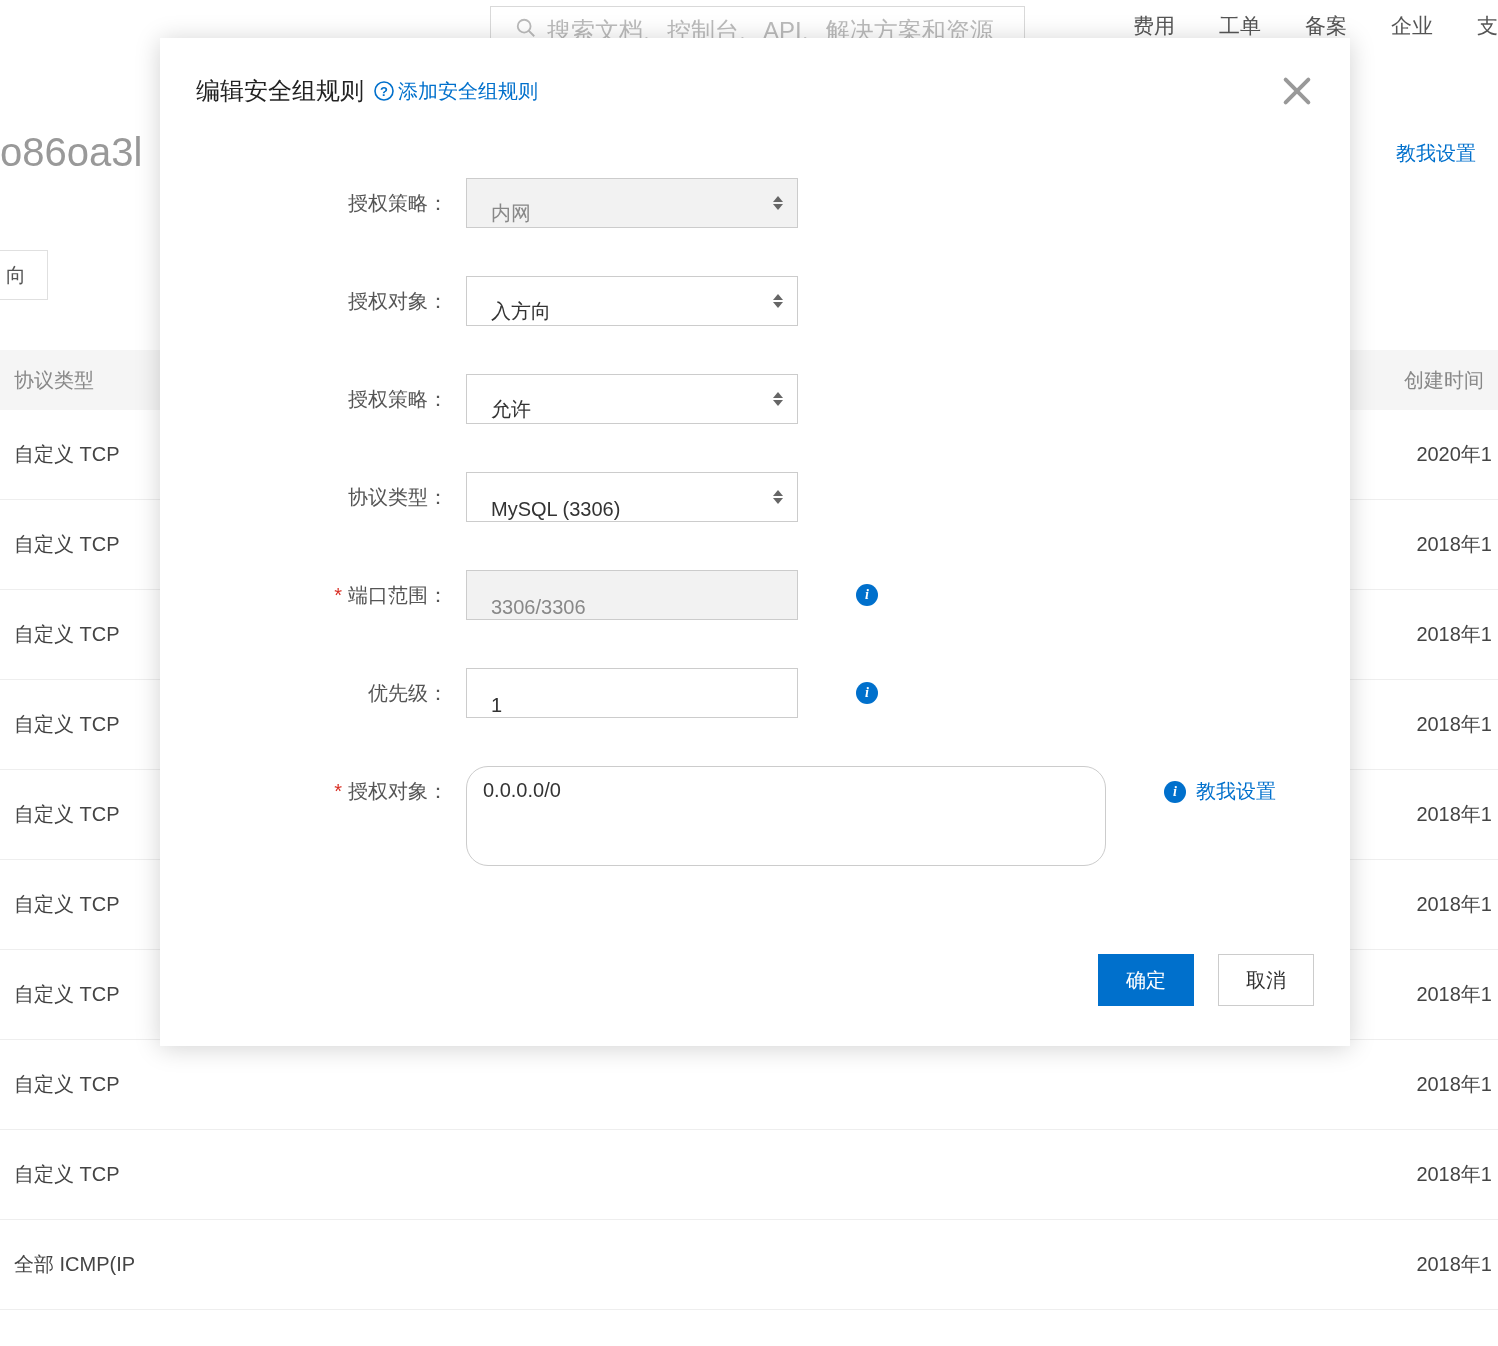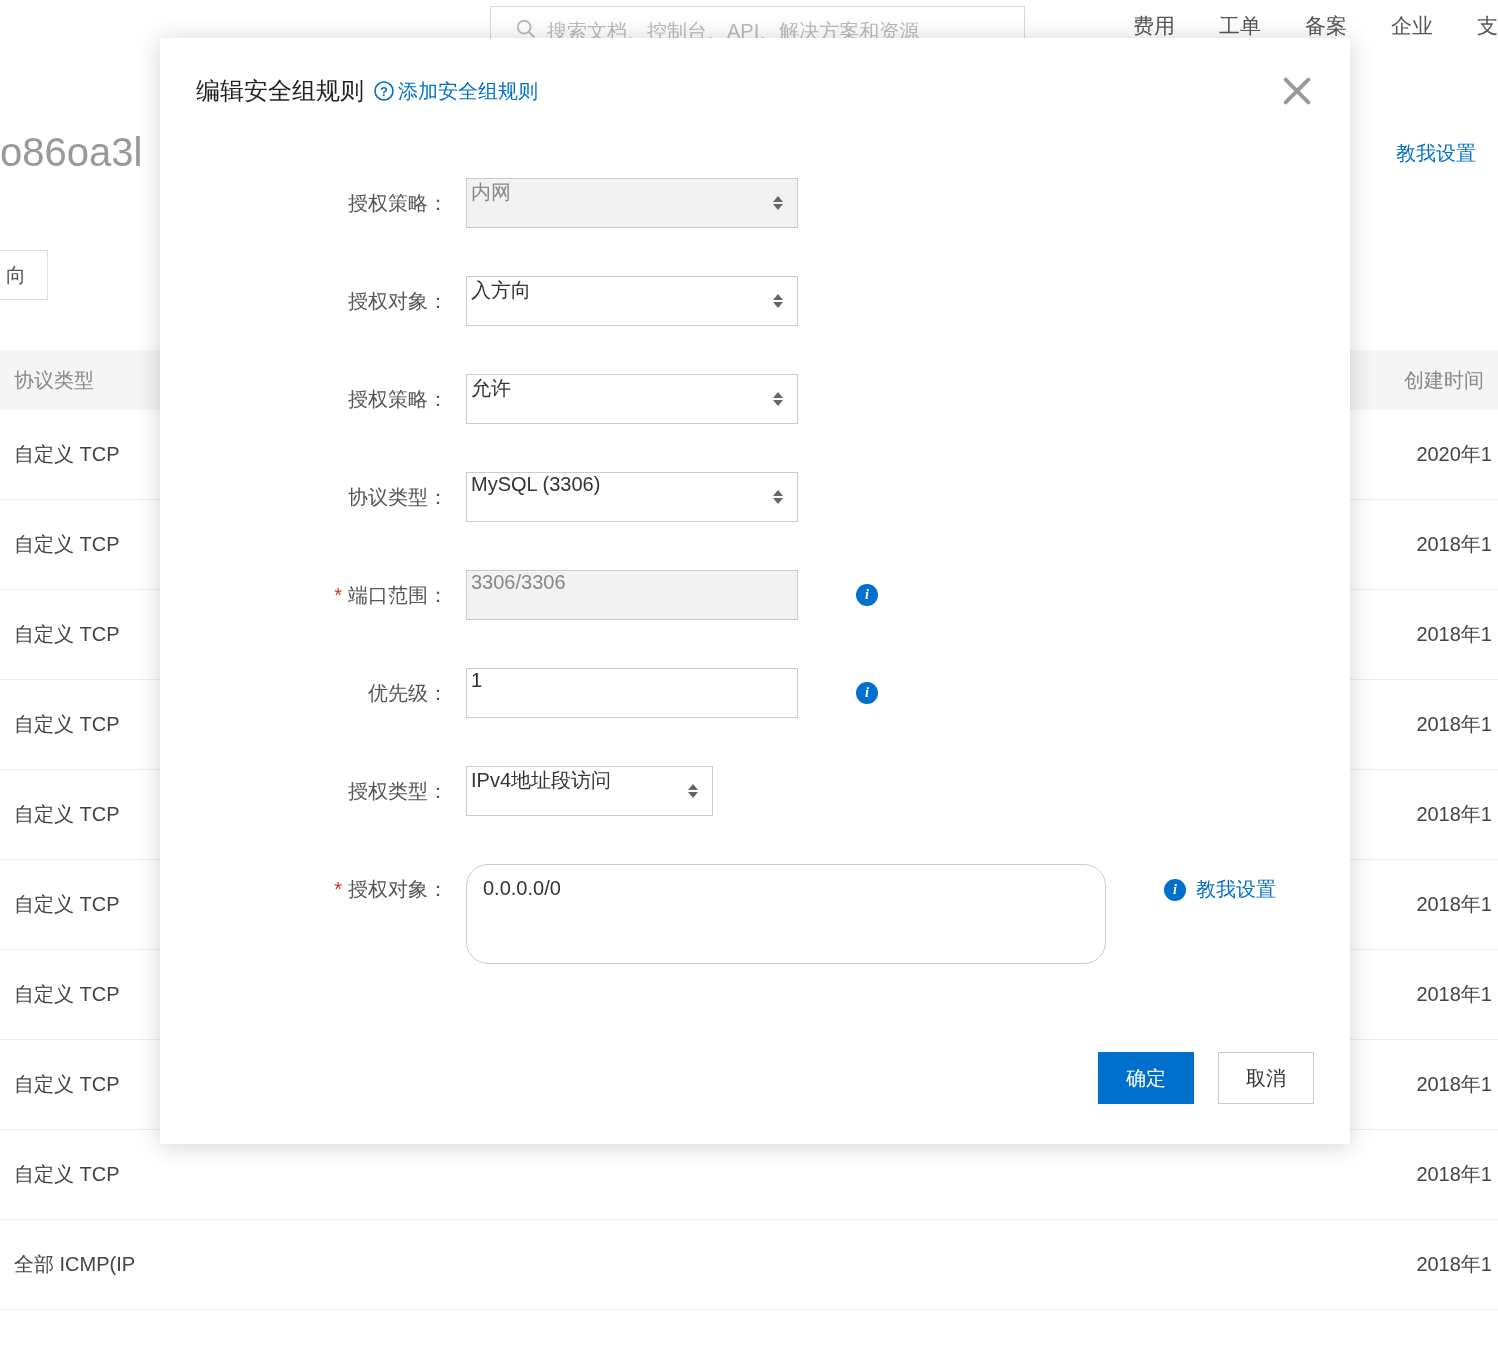--- a/index.html
+++ b/index.html
@@ -31,21 +31,21 @@
       height: 50px;
       border: 1px solid #d9d9d9;
       display: flex;
       align-items: center;
       padding: 0 14px;
     }
     .search-box svg { width: 22px; height: 22px; }
     .search-box span {
       margin-left: 10px;
       color: #bbb;
-      font-size: 20px;
+      font-size: 24px;
     }
     .top-nav {
       position: absolute;
       right: 0;
       top: 12px;
       display: flex;
       gap: 44px;
       font-size: 21px;
       color: #555;
     }
@@ -161,23 +161,23 @@
     .label-cell .req { color: #d93025; margin-right: 6px; }
 
     .control-cell { display: flex; align-items: flex-start; gap: 8px; flex-wrap: wrap; }
 
     .select, .input {
       height: 50px;
       border: 1px solid #ccc;
       background: #fff;
       font-size: 20px;
       color: #333;
-      padding: 0 4px;
-      display: flex;
-      align-items: flex-start;
+      padding: 0 24px;
+      display: flex;
+      align-items: flex-end;
       position: relative;
     }
     .select.disabled, .input.disabled {
       background: #f2f2f2;
       color: #888;
       cursor: not-allowed;
     }
     .w330 { width: 332px; }
     .w245 { width: 247px; }
 
@@ -410,29 +410,20 @@
     <div class="form-row">
       <div class="label-cell">优先级：</div>
       <div class="control-cell">
         <div class="input w330">
           <span>1</span>
         </div>
         <span class="info-icon">i</span>
       </div>
     </div>
 
-    <div class="form-row">
-      <div class="label-cell">授权类型：</div>
-      <div class="control-cell">
-        <div class="select w245">
-          <span>IPv4地址段访问</span>
-          <span class="caret"></span>
-        </div>
-      </div>
-    </div>
 
     <div class="form-row tall">
       <div class="label-cell"><span class="req">*</span><span>授权对象：</span></div>
       <div class="control-cell">
         <div class="textarea ta-auth">
           <span>0.0.0.0/0</span>
         </div>
         <span class="info-with-text">
           <span class="info-icon">i</span>
           <a>教我设置</a>

